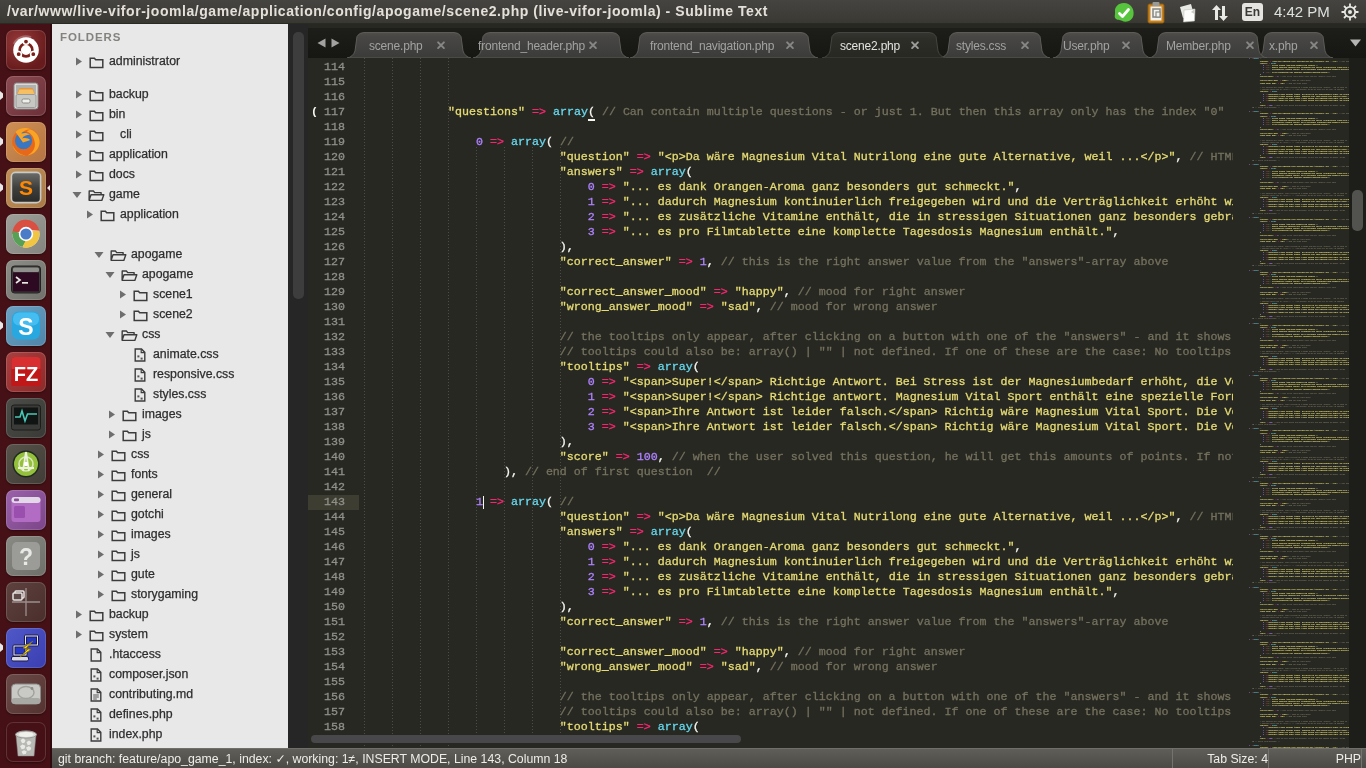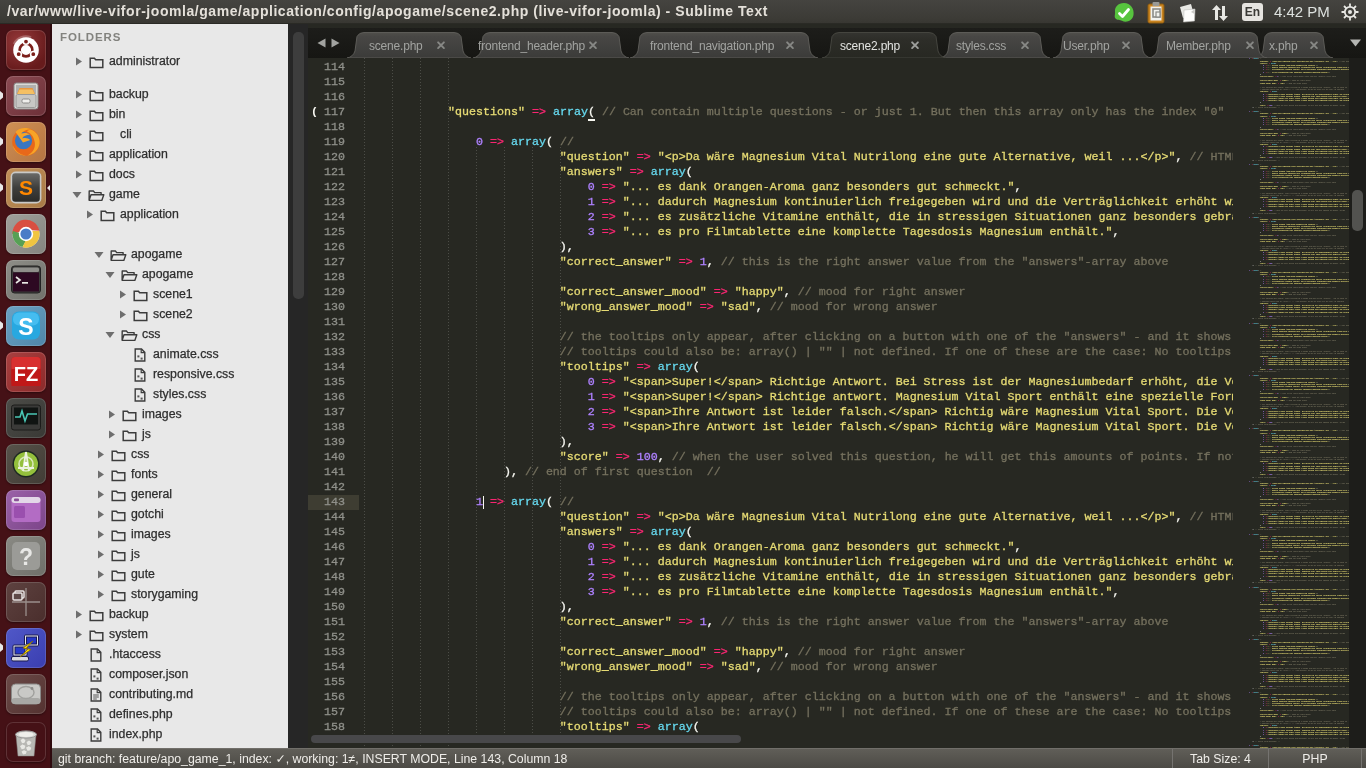--- a/index.html
+++ b/index.html
@@ -33,21 +33,21 @@
 #hscroll { position:absolute; left:3px; top:676.5px; width:430px; height:8px; background:#48484a; border-radius:4px; }
 #minimap { position:absolute; left:925px; top:30px; width:116px; height:690px; overflow:hidden; background:#272822; }
 #mini { position:absolute; left:2px; top:0; width:6600px; color:#f8f8f2; font:10px "Liberation Mono",monospace; line-height:15px; white-space:pre; transform:scale(0.1467); transform-origin:0 0; -webkit-text-stroke:0.3px; }
 #vscroll { position:absolute; left:1041px; top:30px; width:17px; height:690px; background:#1d1d1a; }
 #vthumb { position:absolute; left:3px; top:132px; width:11px; height:41px; background:#52524f; border-radius:5px; }
 #statusbar { position:absolute; left:52px; top:748px; width:1314px; height:20px;
   background:linear-gradient(#605e58,#4c4a45); border-top:1px solid #716f6a; z-index:20;
   color:#efede9; font:12.3px "Liberation Sans",sans-serif; }
 #stext { position:absolute; left:6px; top:3px; white-space:pre; }
 .ssep { position:absolute; top:0; width:1px; height:20px; background:#757370; }
-.scell { position:absolute; top:3px; text-align:center; }
+.scell { position:absolute; top:3px; text-align:right; }
 </style></head>
 <body>
 <div id="menubar">
 <div id="mtitle">/var/www/live-vifor-joomla/game/application/config/apogame/scene2.php (live-vifor-joomla) - Sublime Text</div>
 
 <svg width="24" height="24" viewBox="0 0 24 24" style="position:absolute;left:1112px;top:1px">
 <path d="M12 2 C6 2 2.5 6 3 11 C3.3 14 2 15.5 3.5 17.5 C5 19.5 8 18.6 10 19.8 C14 22 20.5 20 21.5 14 C22.5 8 18.5 2 12 2 Z" fill="#57c43e"></path>
 <path d="M7.5 12.5 L10.5 15.5 L16.5 8.5" stroke="#fff" stroke-width="2.8" fill="none" stroke-linecap="round" stroke-linejoin="round"></path>
 </svg>
 <svg width="22" height="24" viewBox="0 0 22 24" style="position:absolute;left:1145px;top:1px">

